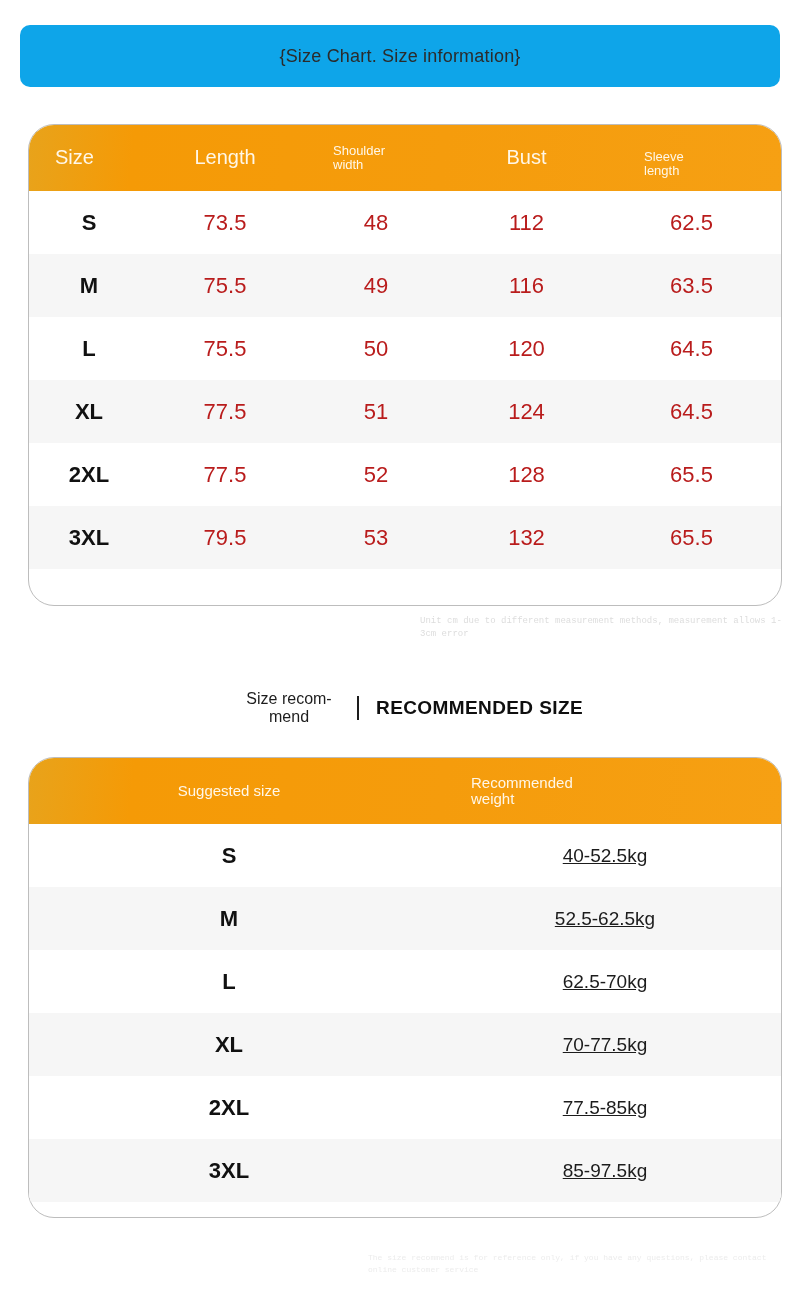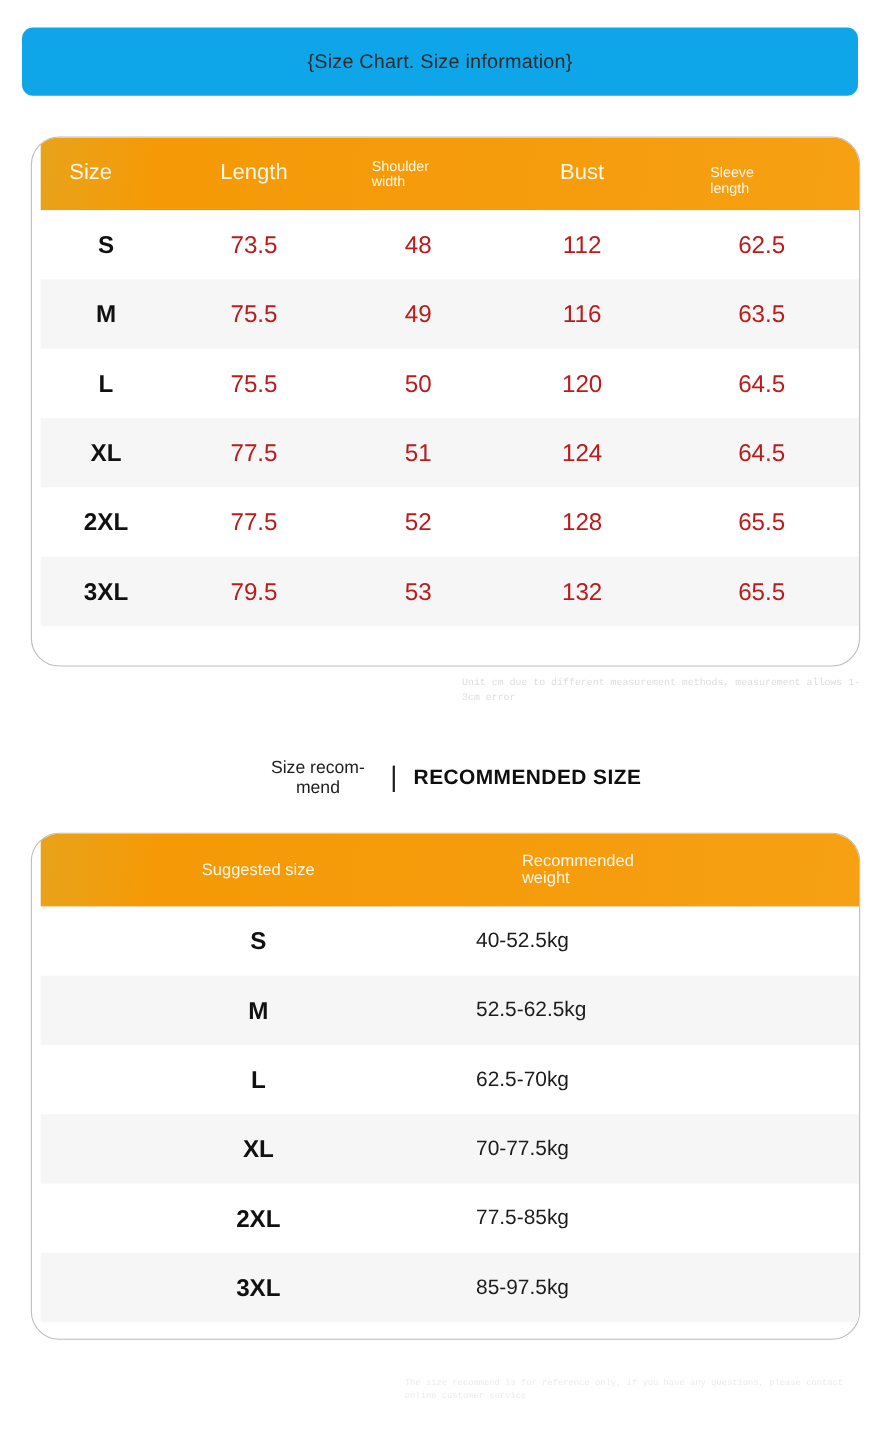--- a/index.html
+++ b/index.html
@@ -39,21 +39,20 @@
   
   .card {
     position: absolute;
     left: 28px;
     width: 754px;
     border: 1px solid #bdbdbd;
     border-radius: 26px;
     background: #ffffff;
     box-sizing: border-box;
     overflow: hidden;
-    padding-left: 8px;
   }
   #card-measurements { top: 124px; height: 482px; }
   #card-recommend   { top: 757px; height: 461px; }
 
   
   .thead {
     position: relative;
     background: linear-gradient(96deg, #e8a31b 0%, #f59a06 14%, #f59c0c 55%, #f6a013 100%);
     display: flex;
     align-items: center;
@@ -114,21 +113,21 @@
   .th.c-shoulder { padding-left: 32px; }
   .th.c-bust     { text-align: center; }
   .th.c-sleeve   { padding-left: 42px; margin-top: 12px; }
 
   
   .c-sugg   { width: 400px; }
   .c-weight { width: 352px; }
   .th.c-sugg   { text-align: center; font-size: 15px; }
   .th.c-weight { text-align: left; padding-left: 42px; font-size: 15px; }
   .cell.c-sugg   { width: 400px; }
-  .cell.c-weight { width: 352px; text-align: left; }
+  .cell.c-weight { width: 352px; text-align: center; text-decoration: underline; }
 
   
   .note {
     position: absolute;
     font-size: 9px;
     color: #dddddd;
     line-height: 1.45;
     font-family: Liberation Mono, monospace;
   }
   #note-measure {

